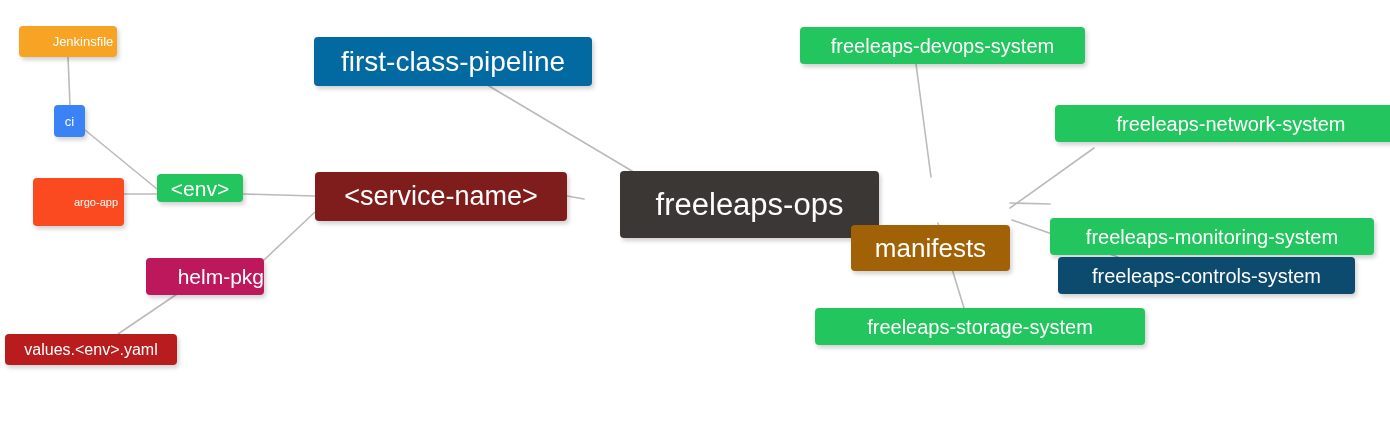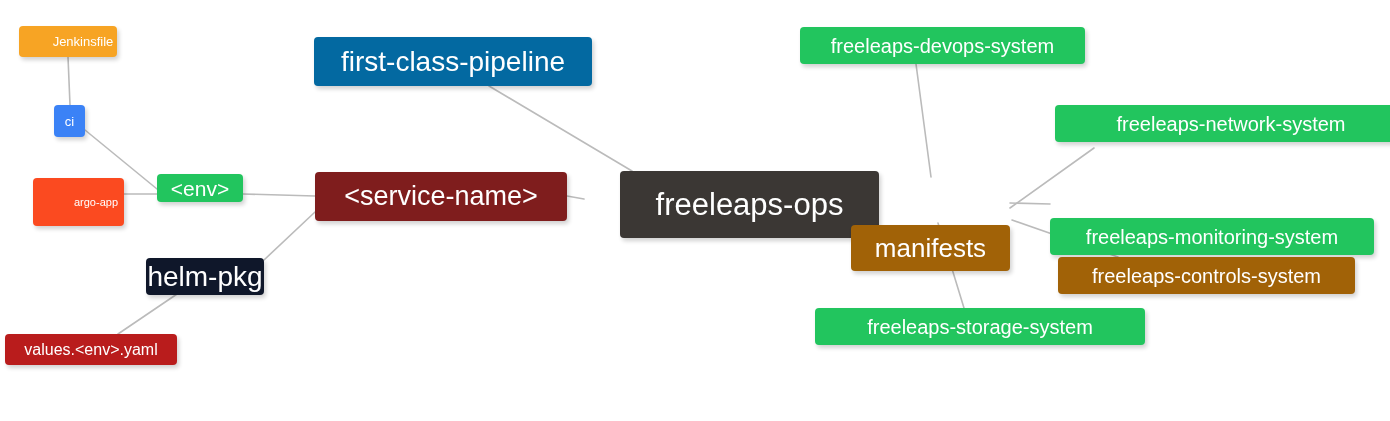--- a/index.html
+++ b/index.html
@@ -64,21 +64,21 @@
       </div>
       <div class="node" style="left: 54px; top: 105px; width: 31px; height: 32px; background: #3b82f6; font-size: 13px;">
         <span>ci</span>
       </div>
       <div class="node" style="left: 33px; top: 178px; width: 91px; height: 48px; background: rgb(251, 74, 32); font-size: 11px; padding-left: 35px;">
         <span>argo-app</span>
       </div>
       <div class="node" style="left: 157px; top: 174px; width: 86px; height: 28px; background: rgb(34, 197, 94); font-size: 21px;">
         <span>&lt;env&gt;</span>
       </div>
-      <div class="node" style="left: 146px; top: 258px; width: 118px; height: 37px; background: #0f172a; font-size: 28px;">
+      <div class="node" style="left: 146px; top: 258px; width: 118px; height: 37px; background: #be185d; font-size: 21px; justify-content: flex-end;">
         <span>helm-pkg</span>
       </div>
       <div class="node" style="left: 5px; top: 334px; width: 172px; height: 31px; background: #b91c1c; font-size: 16px;">
         <span>values.&lt;env&gt;.yaml</span>
       </div>
       <div class="node" style="left: 314px; top: 37px; width: 278px; height: 49px; background: #0369a1; font-size: 28px;">
         <span>first-class-pipeline</span>
       </div>
       <div class="node" style="left: 315px; top: 172px; width: 252px; height: 49px; background: #7f1d1d; font-size: 27px;">
         <span>&lt;service-name&gt;</span>
@@ -91,20 +91,20 @@
       </div>
       <div class="node" style="left: 800px; top: 27px; width: 285px; height: 37px; background: rgb(34, 197, 94); font-size: 20px; justify-content: center;">
         <span>freeleaps-devops-system</span>
       </div>
       <div class="node" style="left: 1055px; top: 105px; width: 352px; height: 37px; background: rgb(34, 197, 94); font-size: 20px;">
         <span>freeleaps-network-system</span>
       </div>
       <div class="node" style="left: 1050px; top: 187px; width: 324px; height: 37px; background: rgb(34, 197, 94); font-size: 20px; margin-top: 31px;">
         <span>freeleaps-monitoring-system</span>
       </div>
-      <div class="node" style="left: 1058px; top: 257px; width: 297px; height: 37px; background: #a16207; font-size: 20px;">
+      <div class="node" style="left: 1058px; top: 257px; width: 297px; height: 37px; background: #0c4a6e; font-size: 20px;">
         <span>freeleaps-controls-system</span>
       </div>
       <div class="node" style="left: 815px; top: 308px; width: 330px; height: 37px; background: rgb(34, 197, 94); font-size: 20px;">
         <span>freeleaps-storage-system</span>
       </div>
     </div>
 </div>
 
 </body></html>

